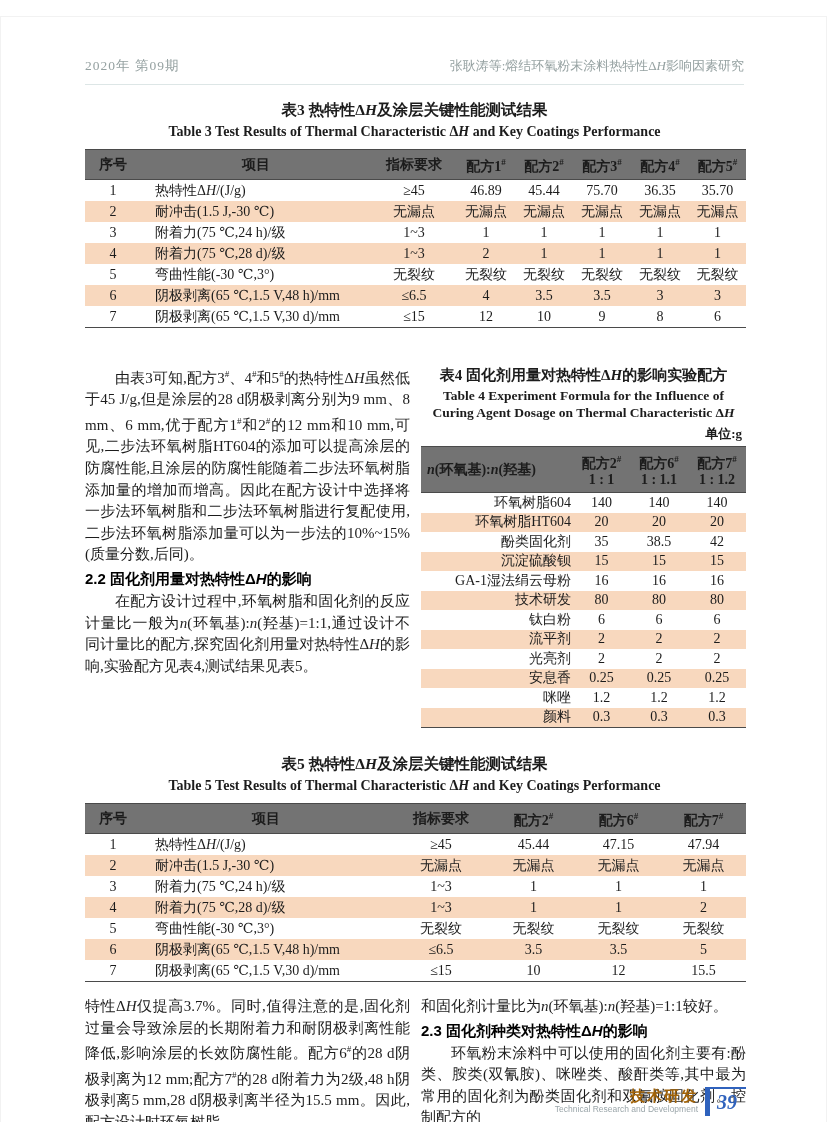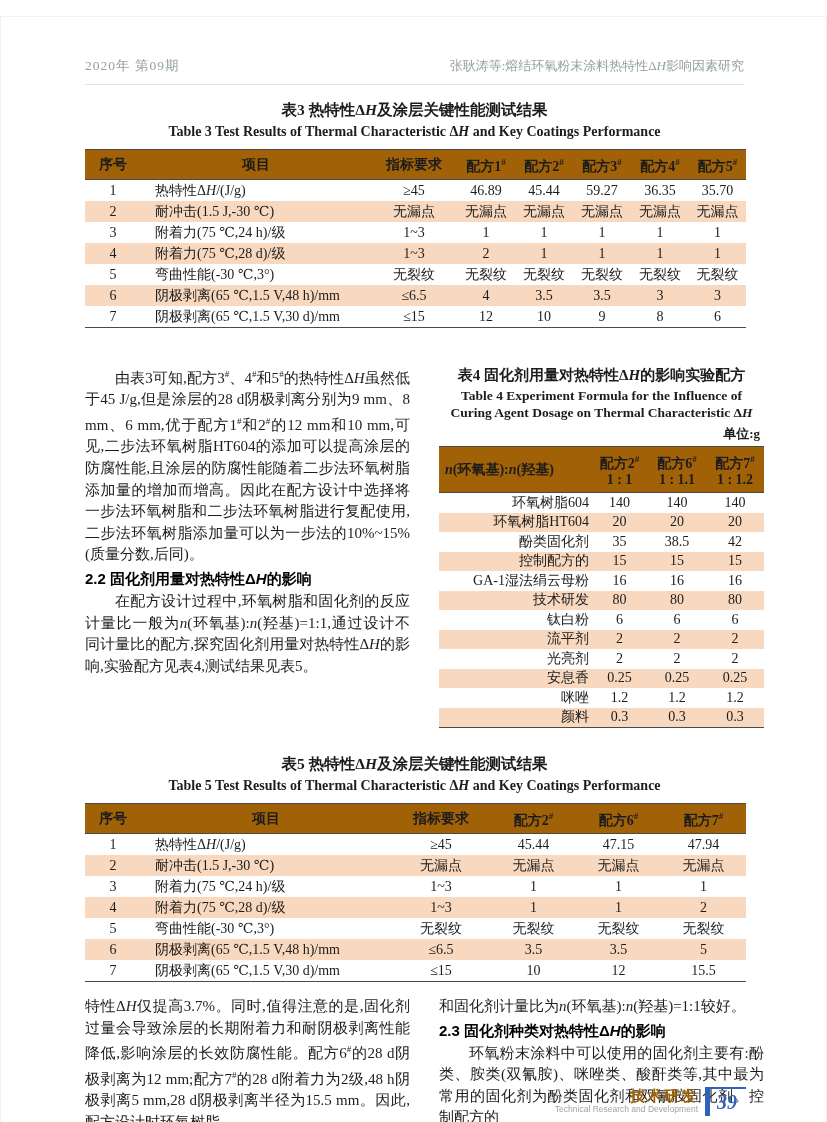--- a/index.html
+++ b/index.html
@@ -24,30 +24,30 @@
   .tbl-title-cn { text-align:center; font-weight:bold; font-size:15.5px; margin:15px 0 3px; }
   .tbl-title-en { text-align:center; font-weight:bold; font-size:14px; margin:0 0 9px; }
 
   
   table { border-collapse:collapse; table-layout:fixed; }
   .paper-table {
     width:100%; font-size:14px;
     border-top:1.5px solid #4a4a4a; border-bottom:1.5px solid #4a4a4a;
   }
   .paper-table thead th {
-    background:#a16207; font-weight:bold; text-align:center;
+    background:#737373; font-weight:bold; text-align:center;
     border-bottom:1px solid #4a4a4a; padding:4px 2px; line-height:17px;
   }
   .paper-table tbody td { padding:2px 2px; text-align:center; line-height:17px; }
   .paper-table tbody tr:nth-child(even) td { background:#f8d8be; }
   .wide-table tbody td:nth-child(2) { text-align:left; padding-left:14px; }
   sup { font-size:9px; }
 
   
-  .two-col { display:flex; gap:29px; margin-top:36px; }
+  .two-col { display:flex; gap:11px; margin-top:36px; }
   .col { width:325px; flex:0 0 325px; }
   .para { font-size:15px; line-height:21.6px; text-align:justify; margin:0; }
   .indent { text-indent:2em; }
   .sec-head {
     color:#000000; font-weight:bold; font-size:15px; line-height:23px;
     margin:1px 0 1px; font-family:"Liberation Sans","DejaVu Sans",sans-serif;
   }
 
   
   .t4-title-cn { text-align:center; font-weight:bold; font-size:15px; margin:2px 0 2px; }
@@ -115,21 +115,21 @@
               <th>配方5<sup>#</sup></th>
             </tr>
         </thead>
         <tbody>
             <tr>
               <td>1</td>
               <td>热特性Δ<i>H</i>/(J/g)</td>
               <td>≥45</td>
               <td>46.89</td>
               <td>45.44</td>
-              <td>59.27</td>
+              <td>75.70</td>
               <td>36.35</td>
               <td>35.70</td>
             </tr>
             <tr>
               <td>2</td>
               <td>耐冲击(1.5 J,-30 ℃)</td>
               <td>无漏点</td>
               <td>无漏点</td>
               <td>无漏点</td>
               <td>无漏点</td>
@@ -228,21 +228,21 @@
                 <td>20</td>
                 <td>20</td>
               </tr>
               <tr>
                 <td>酚类固化剂</td>
                 <td>35</td>
                 <td>38.5</td>
                 <td>42</td>
               </tr>
               <tr>
-                <td>控制配方的</td>
+                <td>沉淀硫酸钡</td>
                 <td>15</td>
                 <td>15</td>
                 <td>15</td>
               </tr>
               <tr>
                 <td>GA-1湿法绢云母粉</td>
                 <td>16</td>
                 <td>16</td>
                 <td>16</td>
               </tr>

